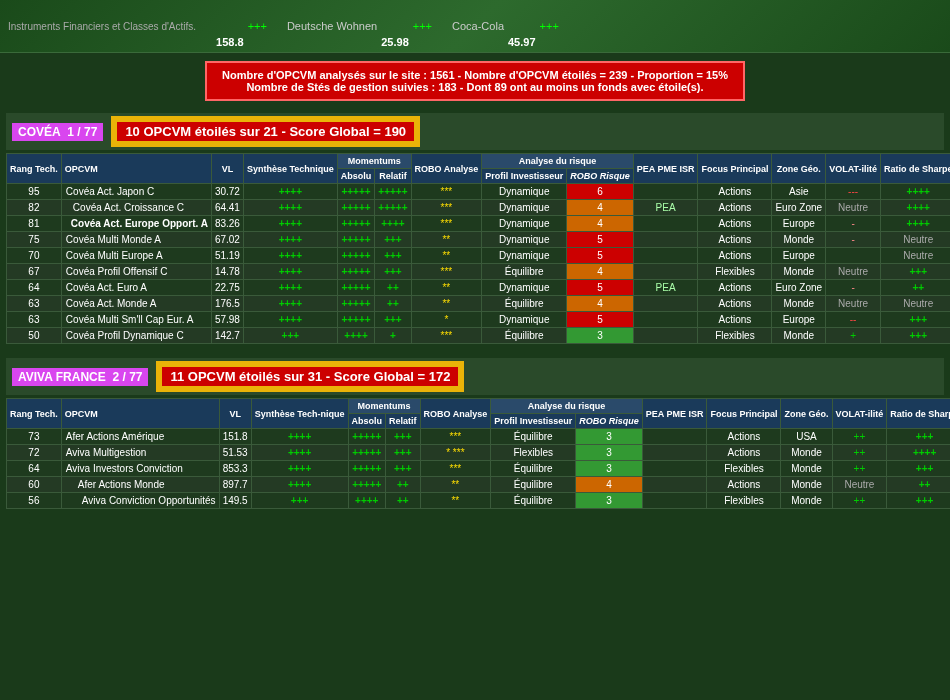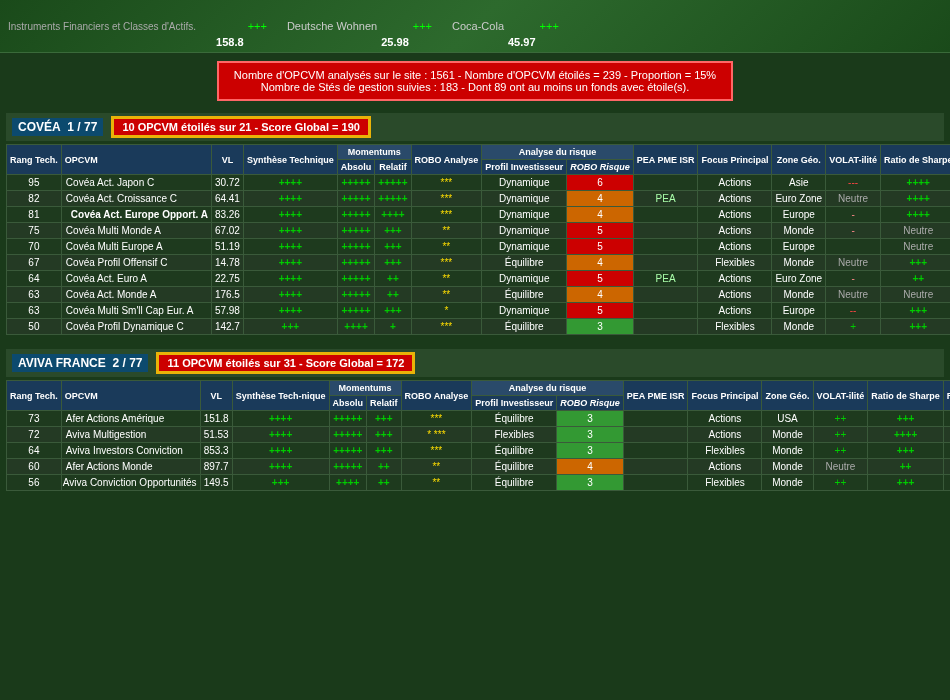--- a/index.html
+++ b/index.html
@@ -36,21 +36,21 @@
       padding: 8px;
       text-align: center;
     }
     .info-box-inner {
       display: inline-block;
       background: #cc0000;
       border: 2px solid #ff6666;
       padding: 6px 15px;
       color: #fff;
       font-size: 11px;
-      font-weight: normal;
+      font-weight: bold;
     }
 
     
     .section {
       background: #1a3a1a;
       padding: 4px 6px;
     }
 
     
     .section-header {
@@ -58,29 +58,29 @@
       align-items: center;
       gap: 8px;
       margin-bottom: 3px;
       padding: 3px 6px;
       background: #2a4a2a;
     }
     .section-title {
       color: #fff;
       font-weight: bold;
       font-size: 12px;
-      background: #0c4a6e;
+      background: #d946ef;
       padding: 2px 6px;
     }
     .section-badge {
       color: #fff;
       font-weight: bold;
-      font-size: 11px;
+      font-size: 13px;
       background: #cc0000;
-      border: 3px solid #eab308;
+      border: 6px solid #eab308;
       padding: 2px 8px;
     }
 
     
     table {
       width: 100%;
       border-collapse: collapse;
       font-size: 10px;
     }
     th, td {
@@ -199,21 +199,21 @@
     <td style="color:#aaffaa;"></td>
     <td>Actions</td>
     <td>Asie</td>
     <td style="color:#ff4444;">---</td>
     <td><span class="plus">++++</span></td>
     <td></td>
 
   </tr>
         <tr style="background:#243a24">
     <td>82</td>
-    <td class="col-opcvm" style="text-align:left;padding-left:4px;">Covéa Act. Croissance C</td>
+    <td class="col-opcvm" style="text-align:left;padding-left:11px;">Covéa Act. Croissance C</td>
     <td>64.41</td>
     <td><span class="plus">++++</span></td>
     <td><span class="plus">+++++</span></td>
     <td><span class="plus">+++++</span></td>
     <td><span class="star">***</span></td>
     <td>Dynamique</td>
     <td class="cell-orange">4</td>
     <td style="color:#aaffaa;">PEA</td>
     <td>Actions</td>
     <td>Euro Zone</td>
@@ -456,39 +456,39 @@
     <td style="color:#aaffaa;"></td>
     <td>Flexibles</td>
     <td>Monde</td>
     <td style="color:#00cc00;">++</td>
     <td><span class="plus">+++</span></td>
     <td></td>
 
   </tr>
         <tr style="background:#243a24">
     <td>60</td>
-    <td class="col-opcvm" style="text-align:left;padding-left:4px;">Afer Actions Monde</td>
+    <td class="col-opcvm" style="text-align:left;padding-left:16px;">Afer Actions Monde</td>
     <td>897.7</td>
     <td><span class="plus">++++</span></td>
     <td><span class="plus">+++++</span></td>
     <td><span class="plus">++</span></td>
     <td><span class="star">**</span></td>
     <td>Équilibre</td>
     <td class="cell-orange">4</td>
     <td style="color:#aaffaa;"></td>
     <td>Actions</td>
     <td>Monde</td>
     <td style="color:#aaa;">Neutre</td>
     <td><span class="plus">++</span></td>
     <td></td>
 
   </tr>
         <tr style="background:#1e3a1e">
     <td>56</td>
-    <td class="col-opcvm" style="text-align:left;padding-left:1px;">Aviva Conviction Opportunités</td>
+    <td class="col-opcvm" style="text-align:left;padding-left:20px;">Aviva Conviction Opportunités</td>
     <td>149.5</td>
     <td><span class="plus">+++</span></td>
     <td><span class="plus">++++</span></td>
     <td><span class="plus">++</span></td>
     <td><span class="star">**</span></td>
     <td>Équilibre</td>
     <td class="cell-lightgreen">3</td>
     <td style="color:#aaffaa;"></td>
     <td>Flexibles</td>
     <td>Monde</td>

